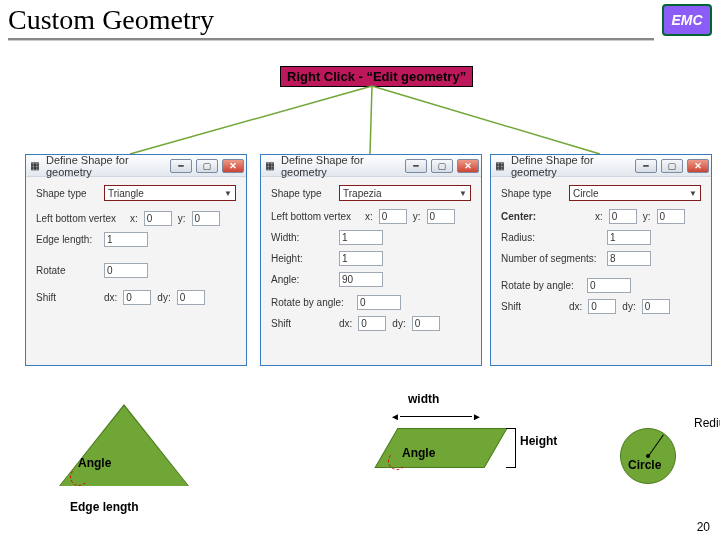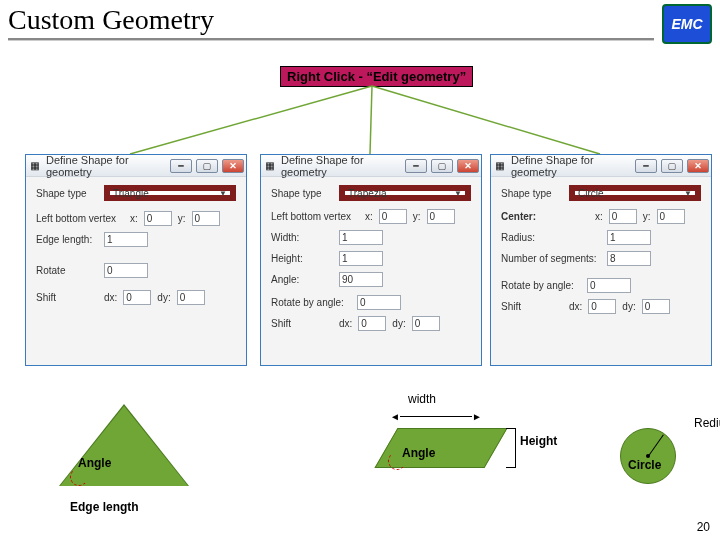--- a/index.html
+++ b/index.html
@@ -21,22 +21,22 @@
     font-size: 28px;
     flex: 1;
   }
   .title-wrap { flex:1; }
   .title-rule {
     border-bottom: 2px solid #888;
     margin-top: 2px;
     box-shadow: 0 1px 0 #ccc;
   }
   .logo {
-    width: 50px; height: 40px;
-    background: #1d4ed8;
+    width: 50px; height: 32px;
+    background: #8b5cf6;
     border-radius: 4px;
     display:flex; align-items:center; justify-content:center;
     color:#fff; font-style:italic; font-weight:bold; font-size:14px;
     border:2px solid #063;
     margin-left:8px;
   }
   .instr-box {
     position:absolute;
     left:280px; top:66px;
     border:1px solid #000;
@@ -85,21 +85,21 @@
   .winbtn.close {
     background:linear-gradient(#e98,#c43);
     color:#fff;
     font-weight:bold;
   }
   .dlg-body { padding:8px 10px; color:#333; }
   .row { display:flex; align-items:center; gap:6px; margin-bottom:6px; }
   .lbl { min-width:62px; }
   .combo {
     flex:1; height:16px;
-    border:6px solid #7f1d1d;
+    border:1px solid #7f1d1d;
     background:#fff;
     display:flex; align-items:center; justify-content:space-between;
     padding:0 3px;
   }
   .combo .arrow { font-size:8px; color:#444; }
   .txt {
     height:15px;
     border:1px solid #a0a8b4;
     background:#fff;
     padding:0 2px;
@@ -142,21 +142,21 @@
   .width-arrows {
     position:absolute;
     left:390px; top:408px;
     width:92px; height:16px;
     display:flex; align-items:center;
   }
   .width-line { flex:1; border-top:1px solid #000; }
   .arr { font-size:10px; }
   .width-lbl {
     position:absolute; left:408px; top:392px;
-    font-size:12px; font-weight:normal;
+    font-size:12px; font-weight:bold;
   }
   .height-lbl {
     position:absolute; left:520px; top:434px;
     font-size:12px; font-weight:bold;
   }
   .height-brace {
     position:absolute; left:506px; top:428px;
     width:10px; height:40px;
     border-right:1px solid #000;
     border-top:1px solid #000;

